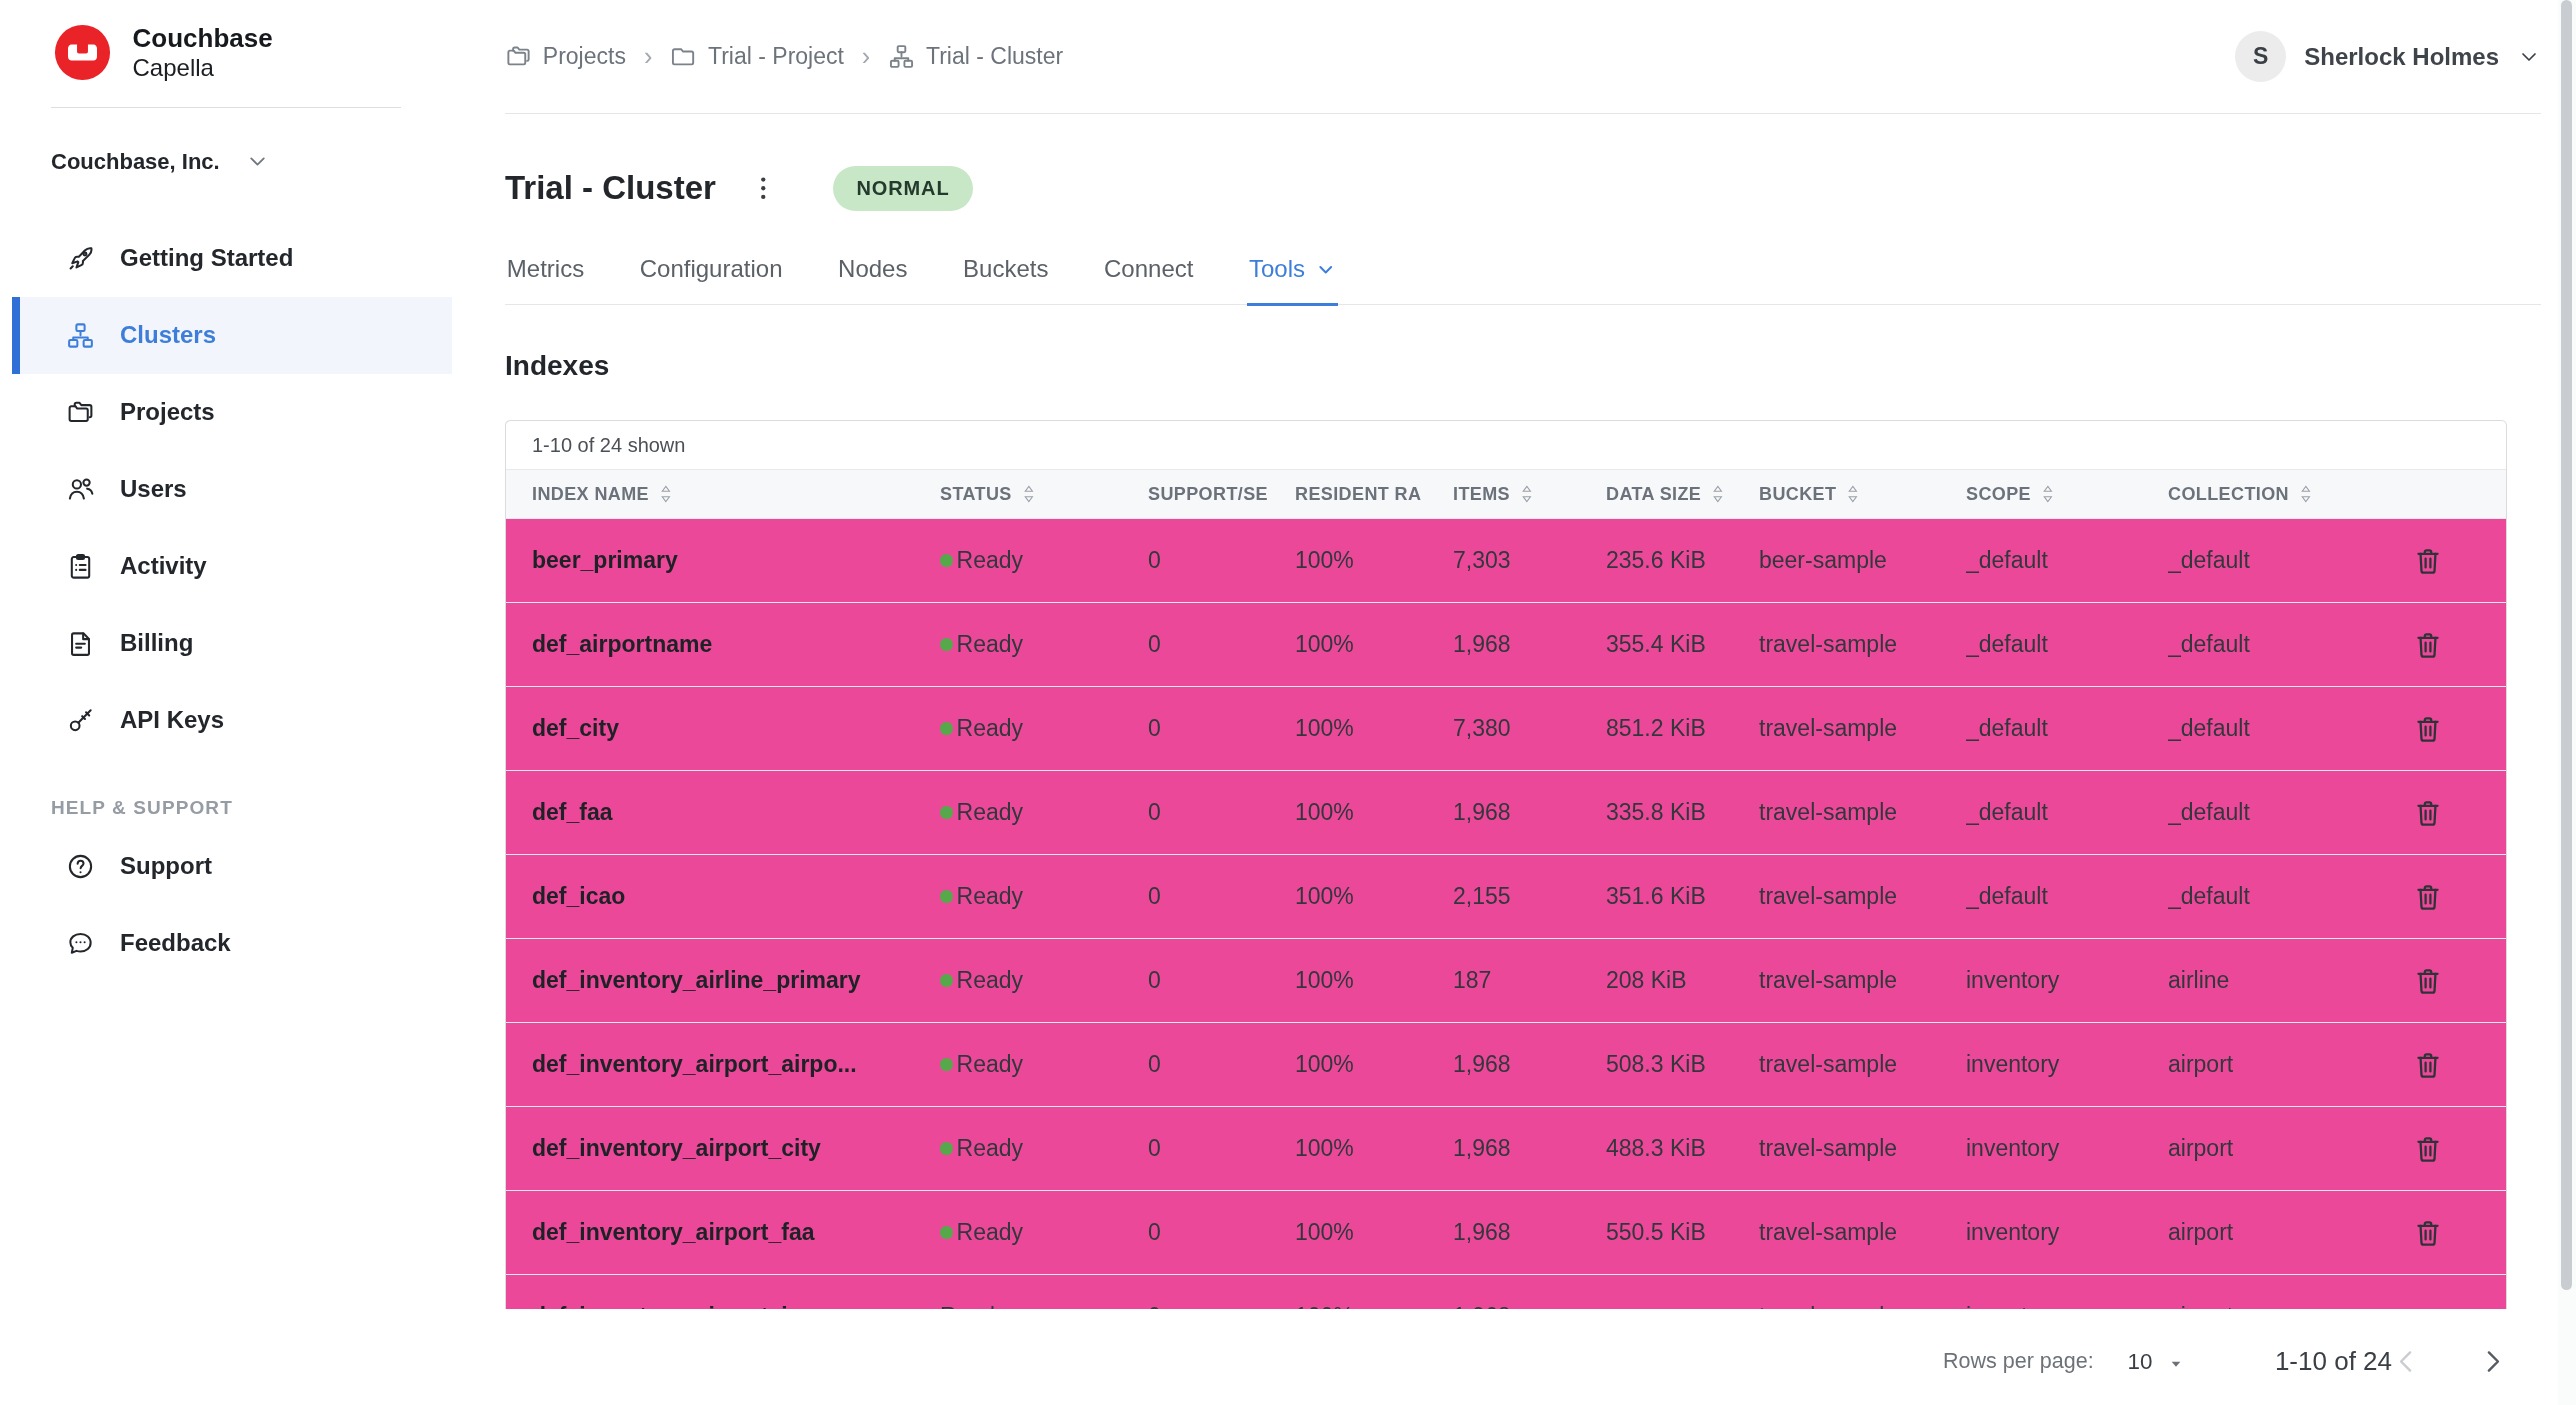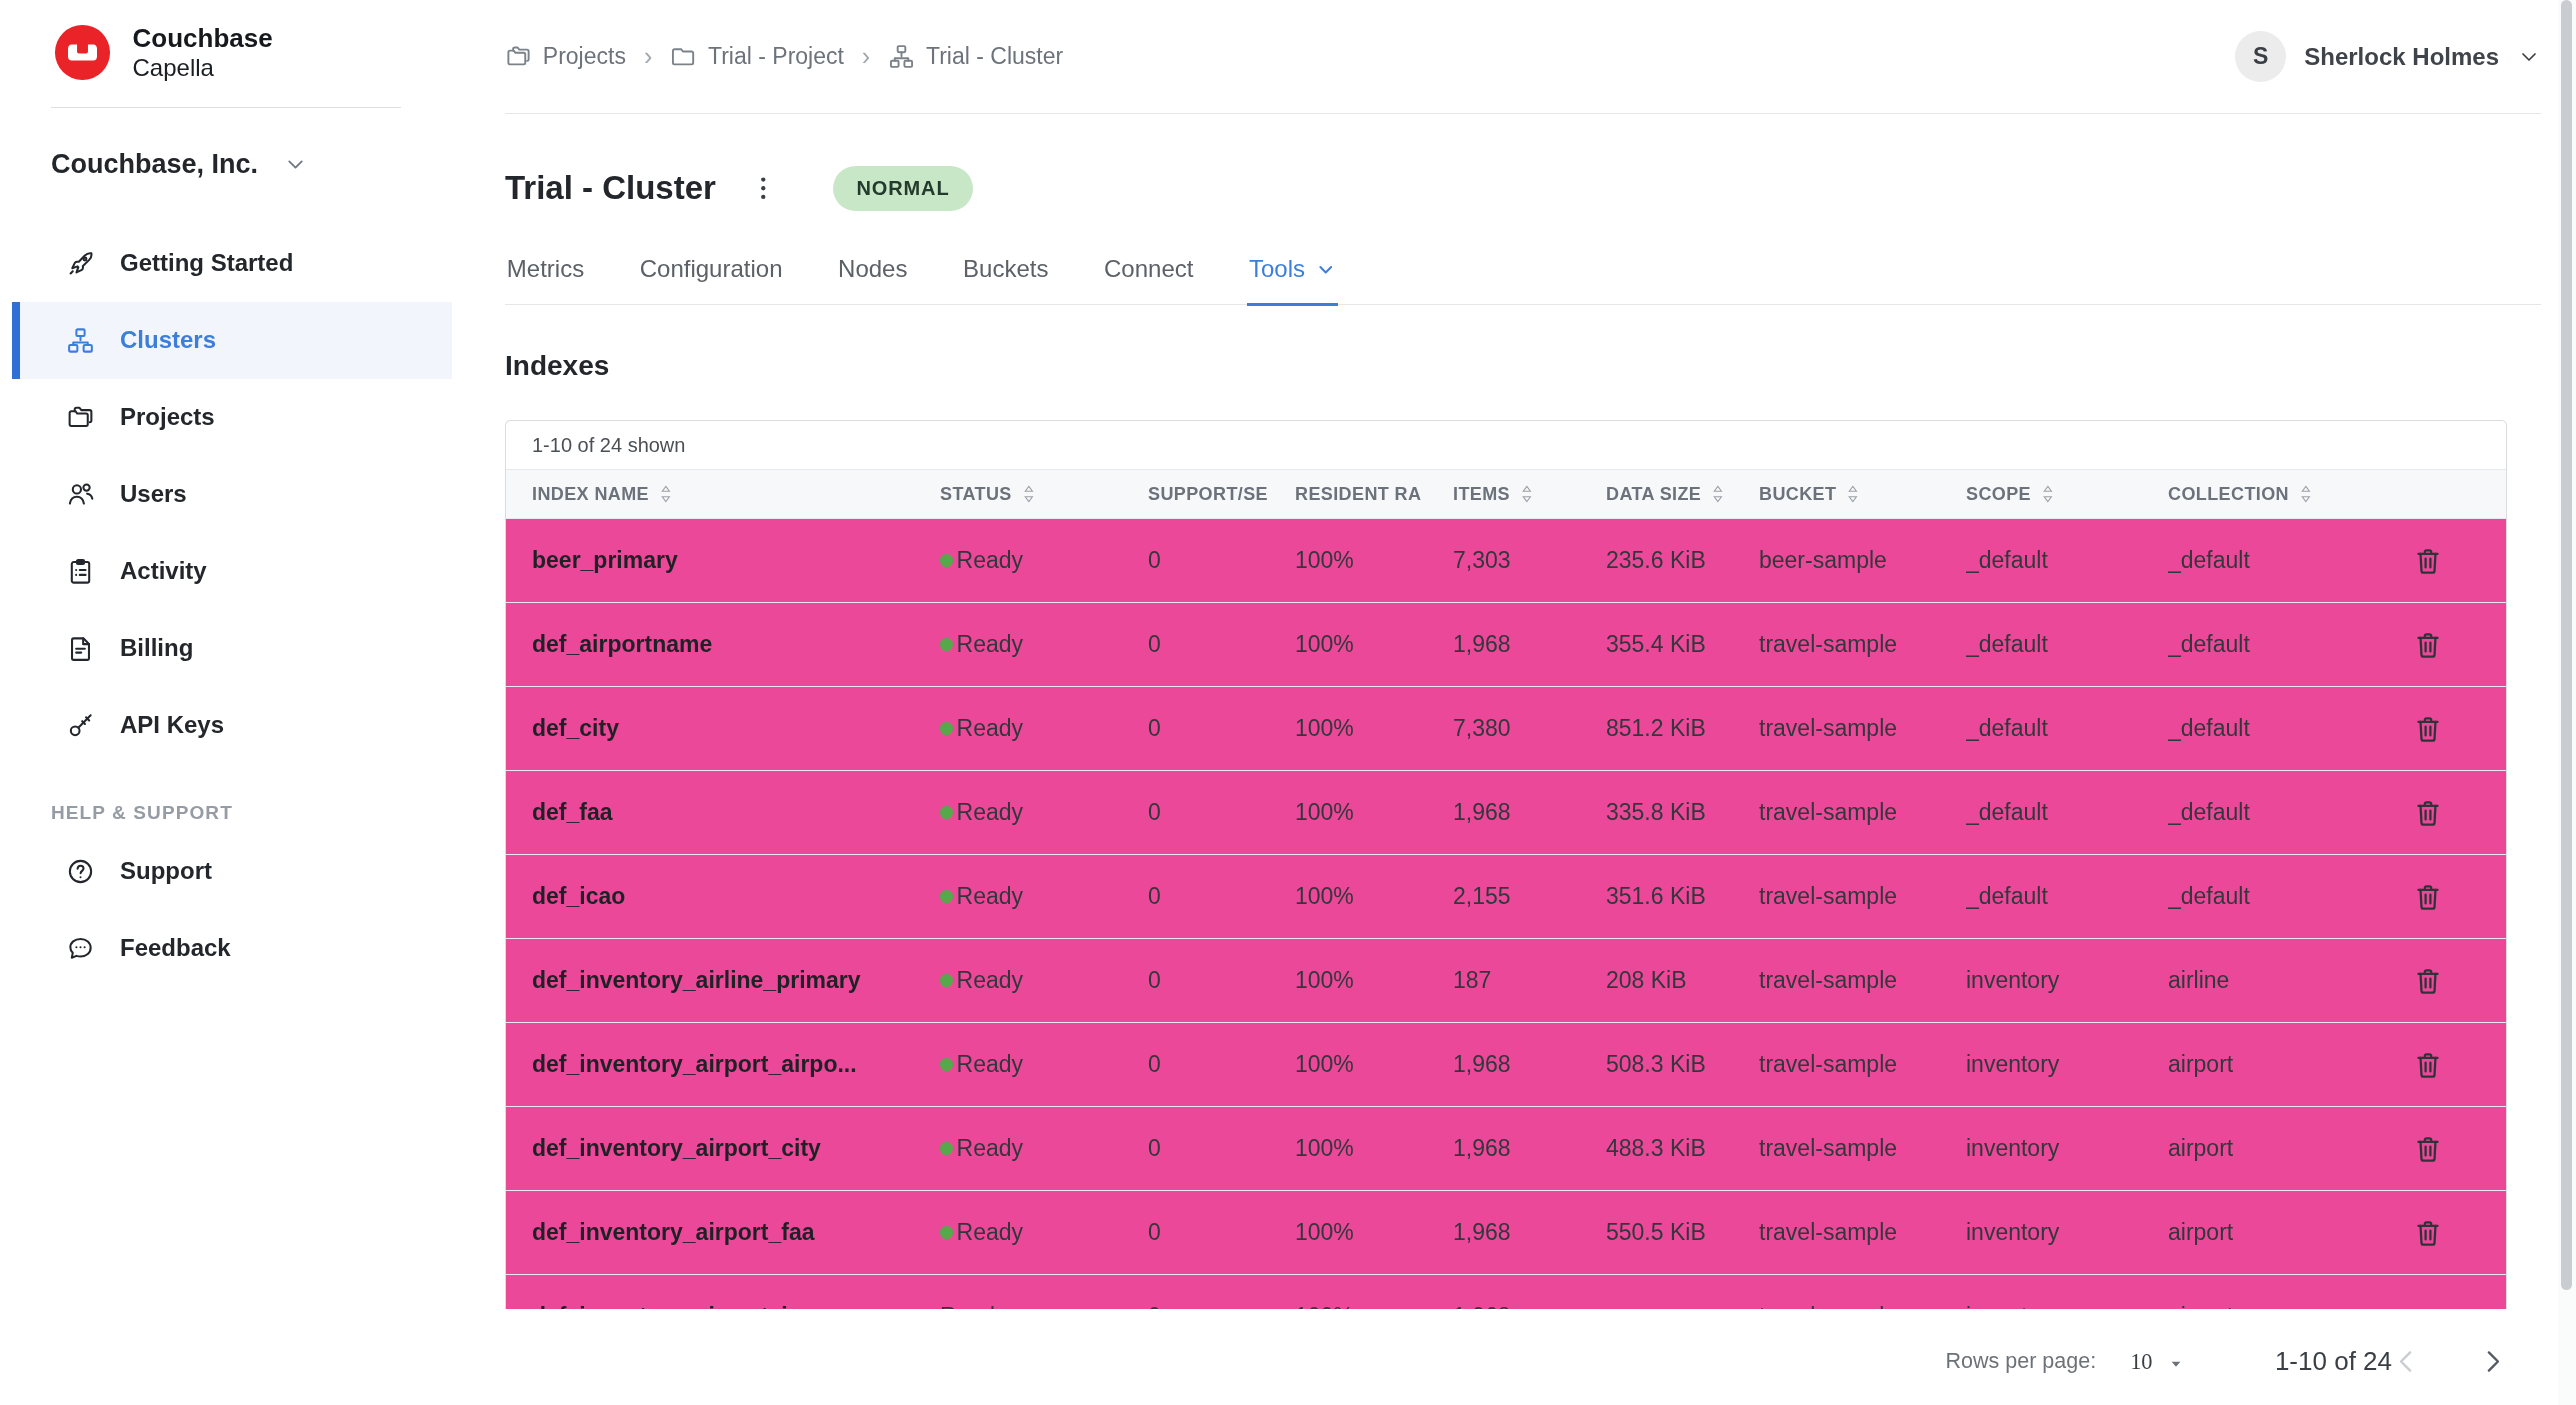--- a/index.html
+++ b/index.html
@@ -9,21 +9,21 @@
 
   
   .sidebar { position:absolute; left:0; top:0; bottom:0; width:452px; background:#fff; }
   .logo-row { display:flex; align-items:center; gap:21.5px; padding:23px 0 0 54px; }
   .logo-mark { width:57px; height:57px; flex:0 0 auto; }
   .logo-mark svg { width:57px; height:57px; }
   .brand-name { font-size:26px; font-weight:700; color:#16191d; line-height:30.5px; }
   .brand-sub  { font-size:24px; font-weight:400; color:#1b1e22; line-height:28px; }
   .side-divider { margin:25px 0 0 51px; width:350px; border-top:1.8px solid #dcdee1; }
   .org-row { display:flex; align-items:center; gap:25px; padding:41px 0 0 51px;
-             font-size:27px; font-weight:700; color:#23272c; cursor:pointer; }
+             font-size:22px; font-weight:700; color:#23272c; cursor:pointer; }
   .org-row .icon { width:25px; height:25px; color:#6f7680; }
   .side-nav { margin-top:45px;padding-left:12px; }
   .side-item { position:relative; display:flex; align-items:center; gap:25px; height:77px;
                padding-left:54px; font-size:24px; font-weight:600; color:#23272c; cursor:pointer; }
   .side-item .icon { width:29px; height:29px; color:#23272c; }
   .side-item.active { background:#f2f6fc; color:#3d7edb; }
   .side-item.active .icon { color:#3d7edb; }
   .side-item.active::before { content:""; position:absolute; left:0; top:0; bottom:0; width:8px; background:#2f6fd6; }
   .side-section { margin:38px 0 9px 51px; font-size:19px; font-weight:600; letter-spacing:1.1px; color:#969ca4; }
 
@@ -77,21 +77,21 @@
   .dot { width:12.6px; height:12.6px; border-radius:50%; background:#57a74b; flex:0 0 auto; }
   .actions-cell { display:flex; }
   .trash-btn { margin-left:20px; width:32px; height:32px; background:none; border:none;
                color:#2f3338; cursor:pointer; }
   .trash-btn svg { width:32px; height:32px; }
 
   
   .pagination { position:absolute; top:1346px; right:69px; display:flex; align-items:center; }
   .pg-label { font-size:21.5px; color:#6d7278; margin-right:34px; }
   .pg-size  { display:flex; align-items:center; gap:14.4px; font-size:22.4px; color:#3a3f45;
-              background:none; border:none; cursor:pointer; margin-right:90px; font-family:Liberation Serif, serif; }
+              background:none; border:none; cursor:pointer; margin-right:90px; font-family:Liberation Sans, sans-serif; }
   .pg-size .icon { width:18px; height:18px; color:#6d7278; }
   .pg-range { font-size:26px; color:#3a3f45; }
   .pg-btn { width:29px; height:29px; background:none; border:none; cursor:pointer; }
   .pg-btn svg { width:29px; height:29px; }
   .pg-prev { color:#c9ccd0; margin-right:57px; }
   .pg-next { color:#565b61; }
 
   
   .scroll-track { position:absolute; top:0; right:0; width:18px; height:100%; background:#fafbfb; }
   .scroll-thumb { position:absolute; top:0; right:3.6px; width:11.7px; height:1290px;

